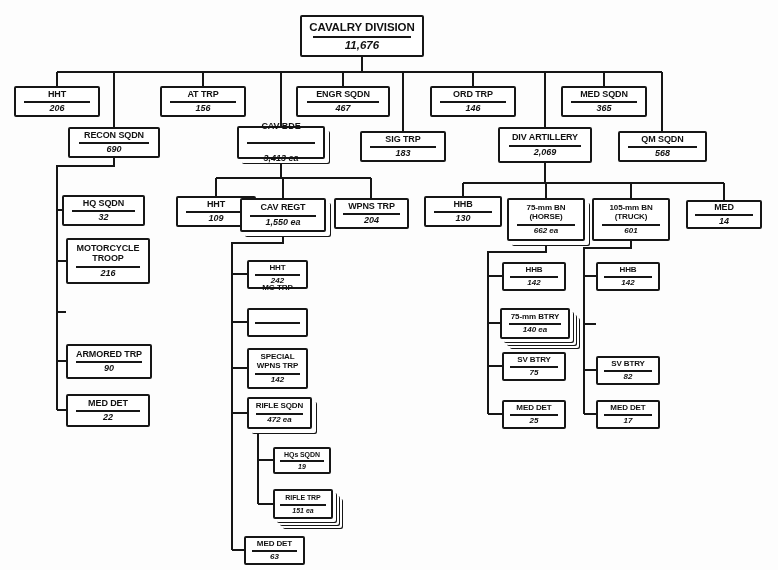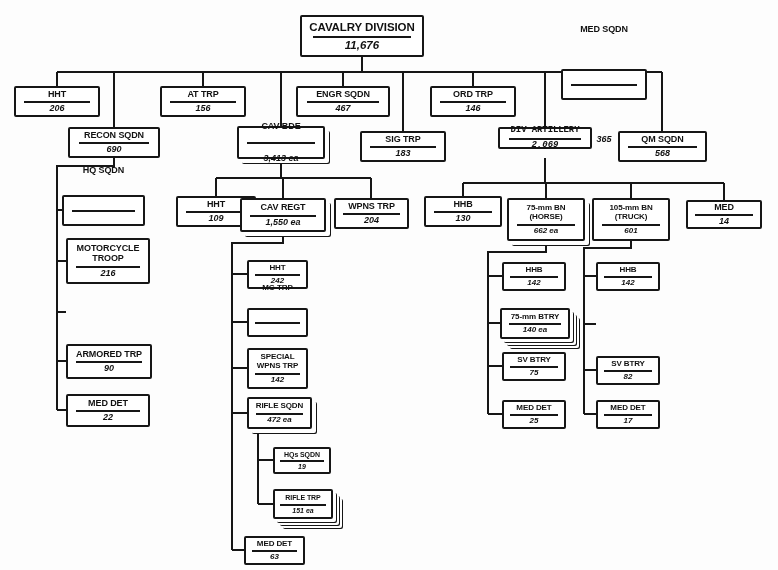--- a/index.html
+++ b/index.html
@@ -62,53 +62,53 @@
   <div class="node" style="left:296px;top:86px;width:94px;height:31px;">
     <div class="lbl">ENGR SQDN</div>
       <div class="rule"></div>
       <div class="val">467</div>
   </div>
   <div class="node" style="left:430px;top:86px;width:86px;height:31px;">
     <div class="lbl">ORD  TRP</div>
       <div class="rule"></div>
       <div class="val">146</div>
   </div>
-  <div class="node" style="left:561px;top:69px;width:86px;height:31px;gap:48px;">
+  <div class="node" style="left:561px;top:86px;width:86px;height:31px;">
     <div class="lbl">MED SQDN</div>
       <div class="rule"></div>
       <div class="val">365</div>
   </div>
 
   <div class="node" style="left:68px;top:127px;width:92px;height:31px;">
     <div class="lbl">RECON SQDN</div>
       <div class="rule"></div>
       <div class="val">690</div>
   </div>
   <div class="node stack2" style="left:237px;top:126px;width:88px;height:33px;gap:9px;">
     <div class="lbl">CAV BDE</div>
       <div class="rule"></div>
       <div class="val">3,413 ea</div>
   </div>
   <div class="node" style="left:360px;top:131px;width:86px;height:31px;">
     <div class="lbl">SIG TRP</div>
       <div class="rule"></div>
       <div class="val">183</div>
   </div>
-  <div class="node" style="left:498px;top:127px;width:94px;height:22px;font-family:Liberation Mono, monospace;">
+  <div class="node" style="left:498px;top:127px;width:94px;height:36px;">
     <div class="lbl">DIV ARTILLERY</div>
       <div class="rule"></div>
       <div class="val">2,069</div>
   </div>
   <div class="node" style="left:618px;top:131px;width:89px;height:31px;">
     <div class="lbl">QM SQDN</div>
       <div class="rule"></div>
       <div class="val">568</div>
   </div>
 
-  <div class="node" style="left:62px;top:195px;width:83px;height:31px;gap:33px;">
+  <div class="node" style="left:62px;top:195px;width:83px;height:31px;">
     <div class="lbl">HQ SQDN</div>
       <div class="rule"></div>
       <div class="val">32</div>
   </div>
   <div class="node" style="left:66px;top:238px;width:84px;height:46px;">
     <div class="lbl">MOTORCYCLE
 TROOP</div>
       <div class="rule"></div>
       <div class="val">216</div>
   </div>

